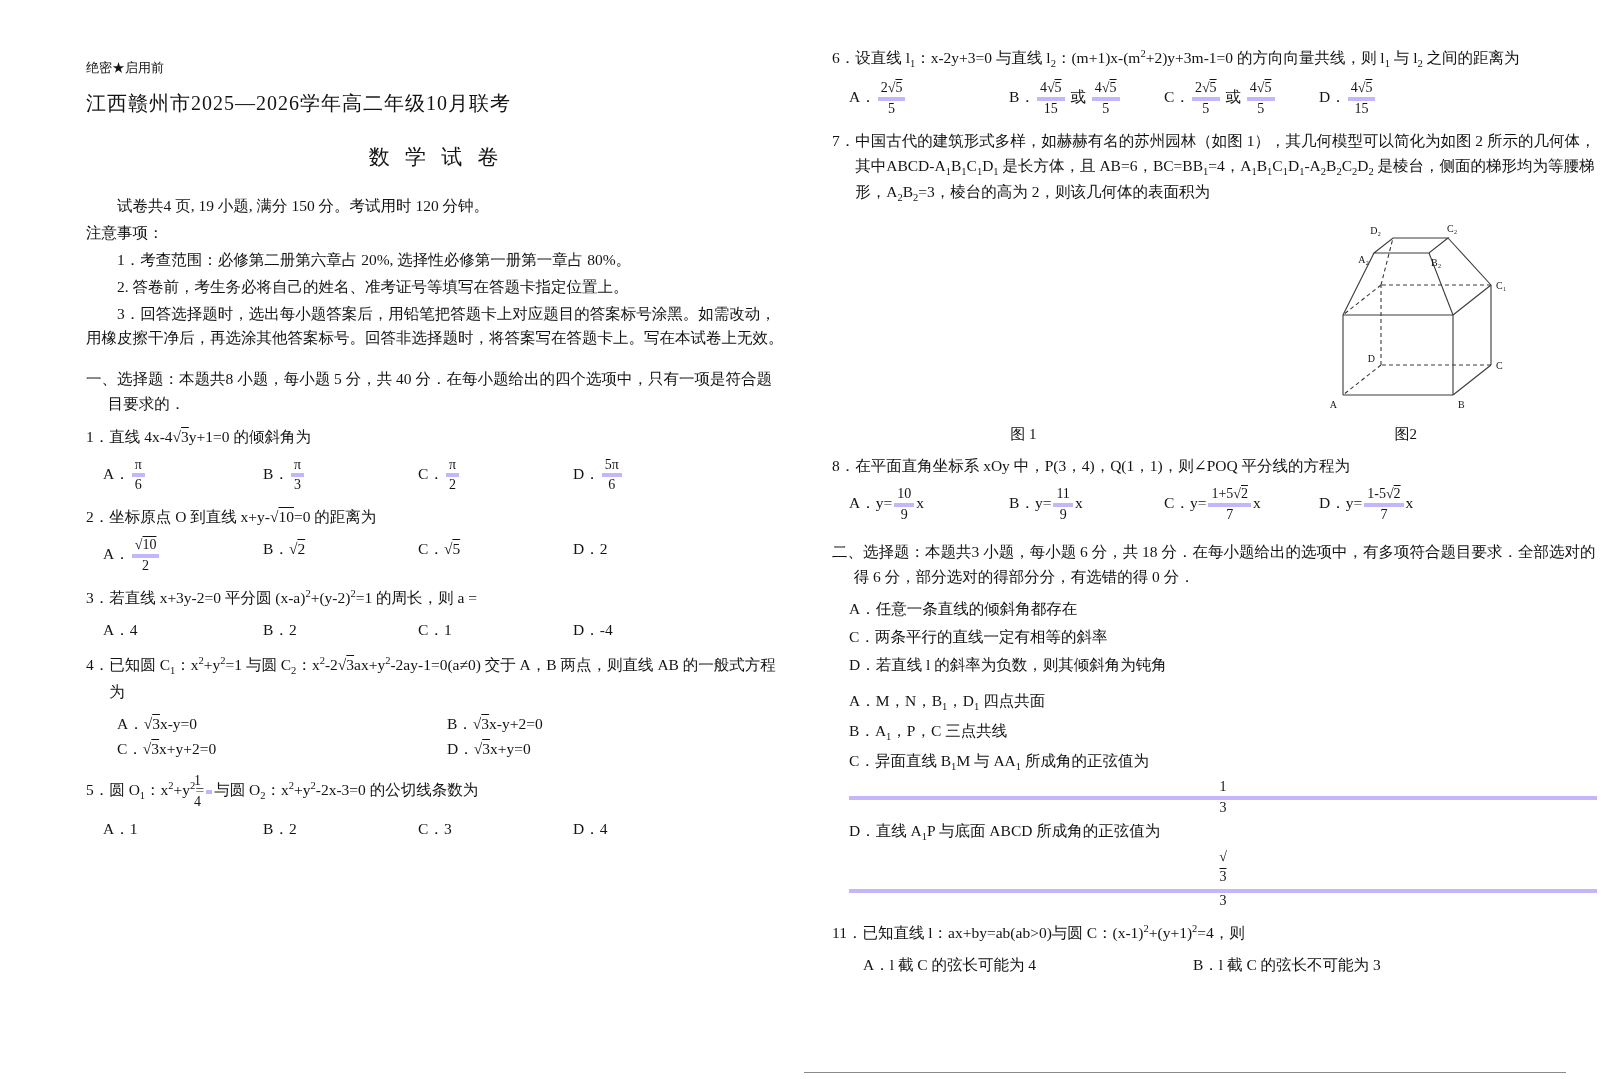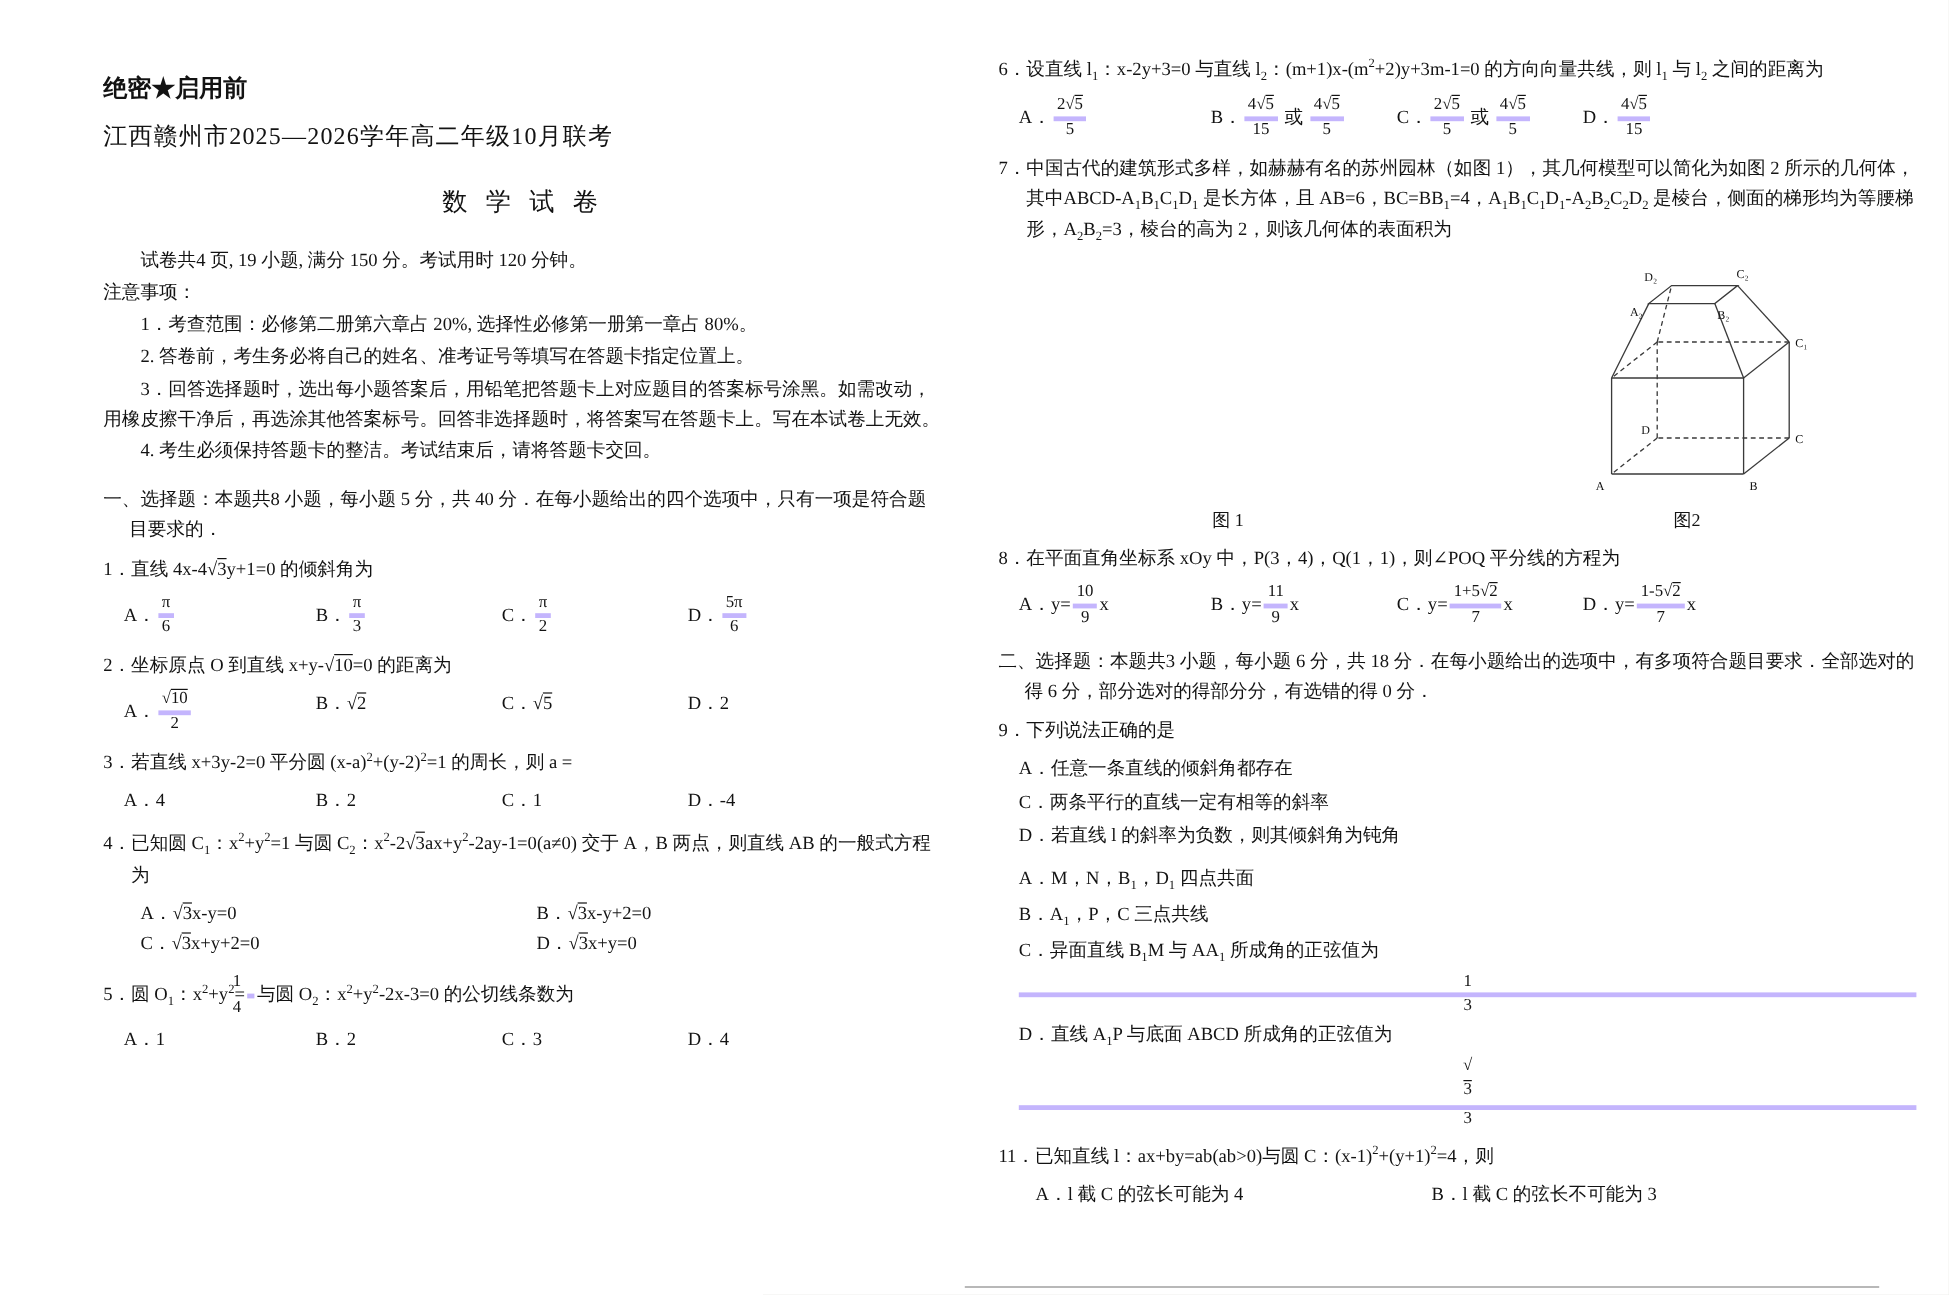--- a/index.html
+++ b/index.html
@@ -2,21 +2,21 @@
 <html><head>
 <meta charset="utf-8">
 <style>
   *{box-sizing:border-box;margin:0;padding:0}
   html,body{background:#e9e9e7}
   .page{position:relative;width:1624px;height:1079px;background:#fff;overflow:hidden;
         font-family:"Liberation Serif","DejaVu Serif",serif;font-size:15.5px;line-height:1.6;color:#131313;display:flex}
   .col-left{width:700px;margin:58px 0 0 86px}
   .col-right{width:765px;margin:38px 0 0 46px}
   p{margin:2px 0}
-  .classification{font-weight:bold;font-size:20px;margin-bottom:4px}
+  .classification{font-weight:normal;font-size:13px;margin-bottom:4px}
   .title{font-size:20px;font-weight:normal;text-align:left;margin:8px 0 2px;letter-spacing:1px}
   .subtitle{font-size:21px;font-weight:normal;text-align:center;margin:22px 0 20px;letter-spacing:5px}
   .indent{text-indent:2em}
   .section{margin:16px 0 8px;padding-left:1.4em;text-indent:-1.4em}
   .q{margin:8px 0}
   .stem{padding-left:1.5em;text-indent:-1.5em}
   .opts{padding-left:1.1em;margin:7px 0 11px}
   .opts4{display:grid;grid-template-columns:160px 155px 155px 1fr}
   .opts2{display:grid;grid-template-columns:330px 1fr;padding-left:2em}
   .optsv span{display:block;margin:3px 0}
@@ -41,21 +41,20 @@
   <div class="col-left">
     <div class="classification">绝密★启用前</div>
     <h1 class="title">江西赣州市2025—2026学年高二年级10月联考</h1>
     <h2 class="subtitle">数 学 试 卷</h2>
 
     <p class="indent">试卷共4 页, 19 小题, 满分 150 分。考试用时 120 分钟。</p>
     <p>注意事项：</p>
     <p class="indent">1．考查范围：必修第二册第六章占 20%, 选择性必修第一册第一章占 80%。</p>
     <p class="indent">2. 答卷前，考生务必将自己的姓名、准考证号等填写在答题卡指定位置上。</p>
     <p class="indent">3．回答选择题时，选出每小题答案后，用铅笔把答题卡上对应题目的答案标号涂黑。如需改动，用橡皮擦干净后，再选涂其他答案标号。回答非选择题时，将答案写在答题卡上。写在本试卷上无效。</p>
-    <p class="indent">4. 考生必须保持答题卡的整洁。考试结束后，请将答题卡交回。</p>
 
     <p class="section">一、选择题：本题共8 小题，每小题 5 分，共 40 分．在每小题给出的四个选项中，只有一项是符合题目要求的．</p>
 
     <div class="q">
       <p class="stem">1．直线 4x-4√<span class="rt">3</span>y+1=0 的倾斜角为</p>
       <div class="opts opts4">
         <span>A．<span class="fr"><b>π</b><i>6</i></span></span>
         <span>B．<span class="fr"><b>π</b><i>3</i></span></span>
         <span>C．<span class="fr"><b>π</b><i>2</i></span></span>
         <span>D．<span class="fr"><b>5π</b><i>6</i></span></span>
@@ -171,21 +170,20 @@
         <span>A．y=<span class="fr"><b>10</b><i>9</i></span>x</span>
         <span>B．y=<span class="fr"><b>11</b><i>9</i></span>x</span>
         <span>C．y=<span class="fr"><b>1+5√<span class="rt">2</span></b><i>7</i></span>x</span>
         <span>D．y=<span class="fr"><b>1-5√<span class="rt">2</span></b><i>7</i></span>x</span>
       </div>
     </div>
 
     <p class="section">二、选择题：本题共3 小题，每小题 6 分，共 18 分．在每小题给出的选项中，有多项符合题目要求．全部选对的得 6 分，部分选对的得部分分，有选错的得 0 分．</p>
 
     <div class="q">
-      <p class="stem">9．下列说法正确的是</p>
       <div class="opts optsv">
         <span>A．任意一条直线的倾斜角都存在</span>
         <span>C．两条平行的直线一定有相等的斜率</span>
         <span>D．若直线 l 的斜率为负数，则其倾斜角为钝角</span>
       </div>
     </div>
 
     <div class="q">
       <div class="opts optsv">
         <span>A．M，N，B<sub>1</sub>，D<sub>1</sub> 四点共面</span>

